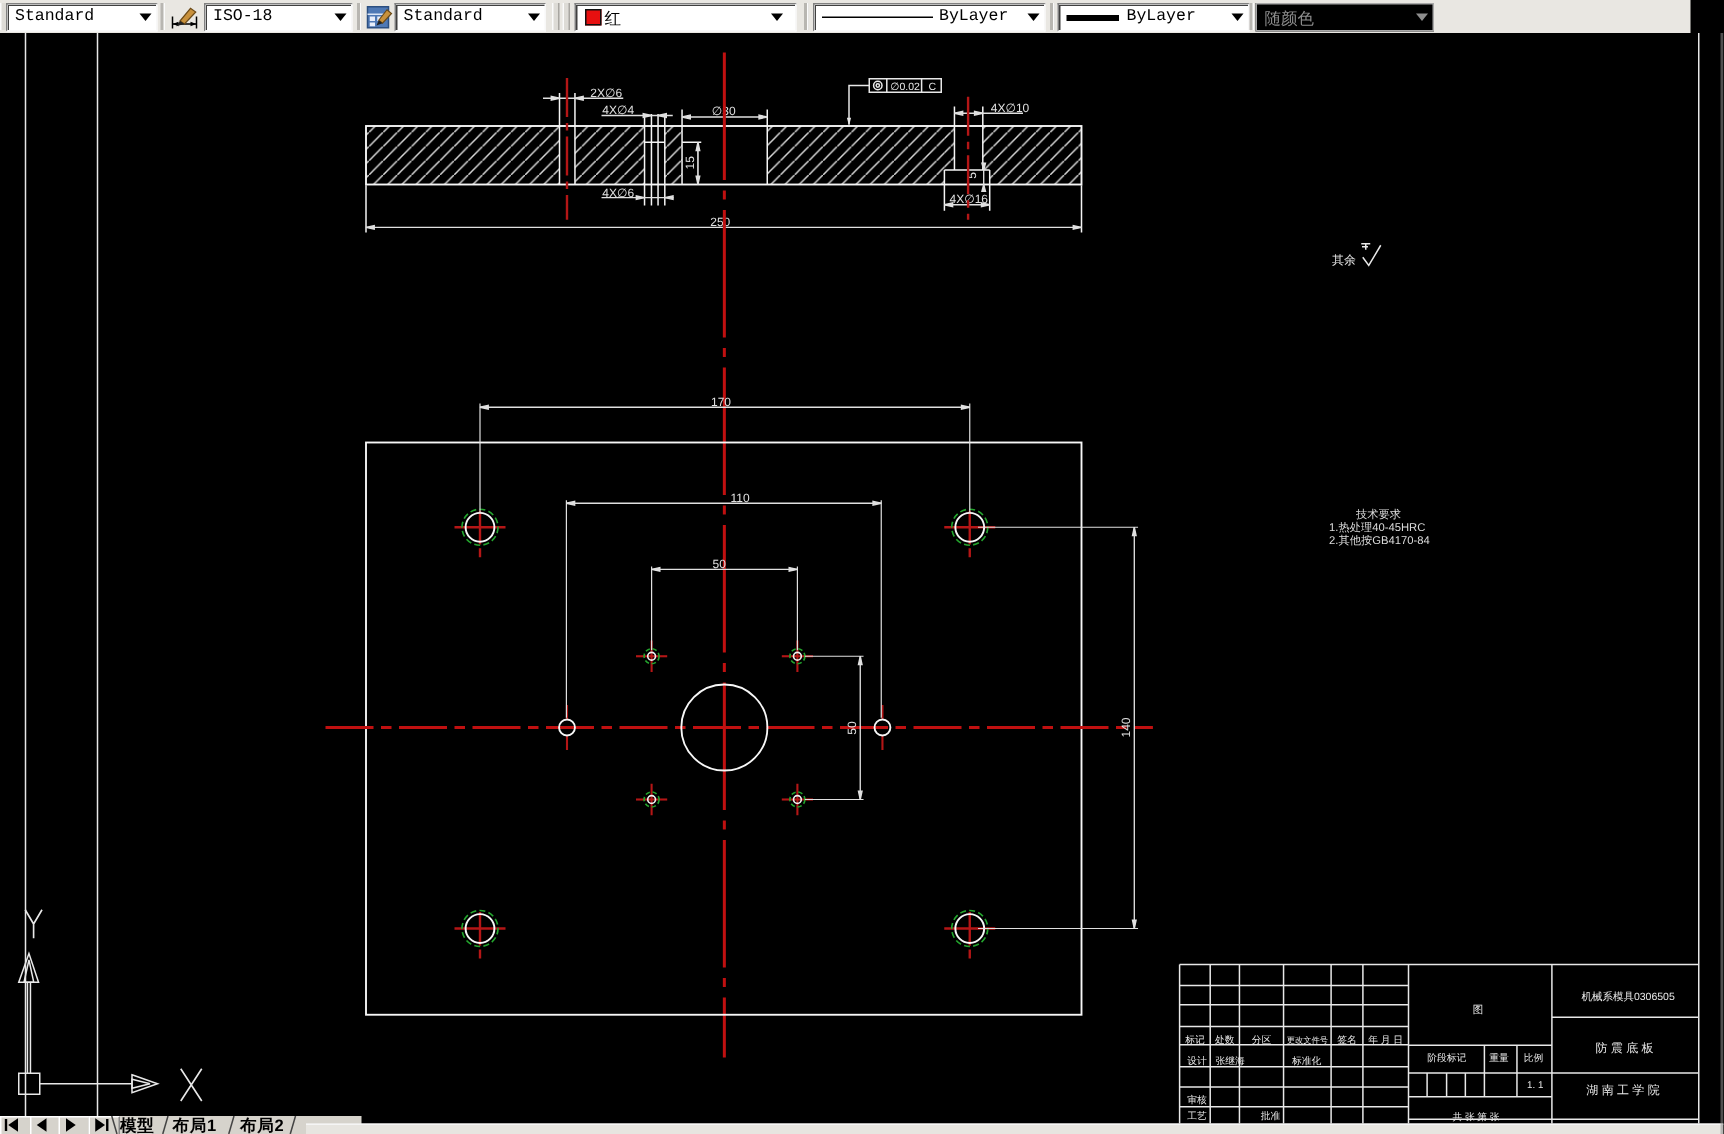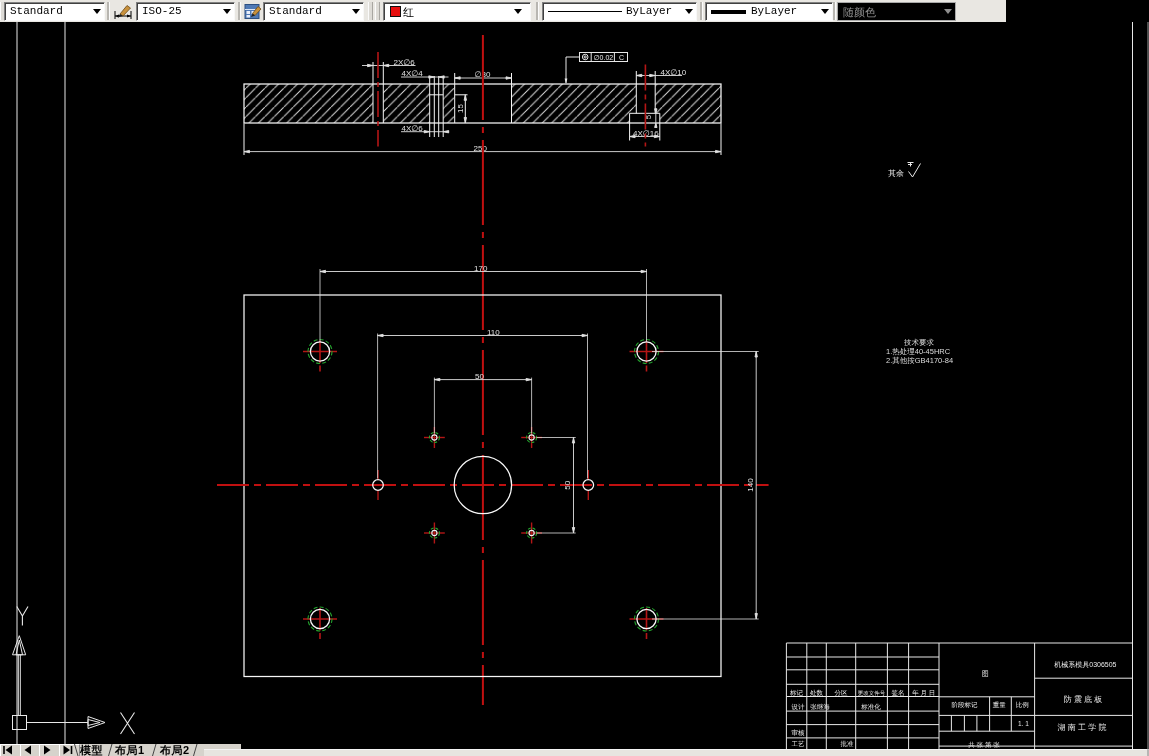--- a/index.html
+++ b/index.html
@@ -1,18 +1,18 @@
 <!DOCTYPE html>
 <html><head>
 <meta charset="utf-8">
 <style>
   html,body{margin:0;padding:0;background:#000;}
   #app{position:relative;width:1149px;height:756px;overflow:hidden;font-family:"Liberation Sans",sans-serif;}
   
-  #toolbar{position:absolute;left:0;top:0;width:1006px;height:22px;background:#e9e7e2;border-bottom:1px solid #9a9a94;}
+  #toolbar{position:absolute;left:0;top:0;width:1127px;height:22px;background:#e9e7e2;border-bottom:1px solid #9a9a94;}
   .combo{position:absolute;top:2px;height:17px;background:#fff;border-top:1px solid #808080;border-left:1px solid #808080;border-right:1px solid #f8f8f8;border-bottom:1px solid #f8f8f8;box-shadow:inset 1px 1px 0 #404040;}
   .combo .txt{position:absolute;left:5px;top:2px;font-size:11px;color:#000;white-space:nowrap;font-family:"Liberation Mono","Liberation Sans",sans-serif;}
   .combo .arr{position:absolute;right:3px;top:6px;width:0;height:0;border-left:4px solid transparent;border-right:4px solid transparent;border-top:5px solid #000;}
   .sep{position:absolute;top:2px;width:2px;height:18px;background:#b8b6b1;border-right:1px solid #fbfbfb;}
   .grip{position:absolute;top:2px;width:3px;height:18px;background:#dddbd6;border-left:1px solid #fbfbfb;border-right:1px solid #a8a6a1;}
   
   #tabbar{position:absolute;left:0;top:744px;width:241px;height:12px;background:#d6d3cc;font-size:11px;color:#000;}
   #hscroll{position:absolute;left:204px;top:749px;width:945px;height:7px;background:#e7e5e0;border-top:1px solid #f5f5f5;}
   .navbtn{position:absolute;top:0px;width:19px;height:12px;background:#d6d3cc;border:1px solid #888;border-top-color:#fff;border-left-color:#fff;}
   .tabtxt{position:absolute;top:-1px;font-size:11px;color:#000;font-weight:bold;letter-spacing:0.5px;}
@@ -34,21 +34,21 @@
     <svg style="position:absolute;left:112px;top:2px" width="22" height="18">
       <line x1="3" y1="14" x2="19" y2="14" stroke="#000" stroke-width="1"></line>
       <line x1="3" y1="9" x2="3" y2="17" stroke="#000"></line>
       <line x1="19" y1="9" x2="19" y2="17" stroke="#000"></line>
       <path d="M3 14 L7 12.5 L7 15.5 Z M19 14 L15 12.5 L15 15.5 Z" fill="#000"></path>
       <path d="M8 12 L15 3.5 L18.5 6 L11 14 Z" fill="#c8913c" stroke="#6b4a18" stroke-width="0.8"></path>
       <path d="M8 12 L11 14 L5.5 15.5 Z" fill="#222"></path>
     </svg>
 
     <div class="combo" style="left:136px;width:97px">
-        <span class="txt">ISO-25</span>
+        <span class="txt">ISO-18</span>
         <span class="arr"></span>
       </div>
     <div class="sep" style="left:238px"></div>
 
     <svg style="position:absolute;left:243px;top:2px" width="20" height="18">
       <rect x="2" y="2.5" width="14" height="14" fill="#4f79b5" stroke="#2c4f80"></rect>
       <rect x="3.5" y="9" width="3.5" height="3" fill="#e8eefa"></rect>
       <rect x="8.5" y="9" width="3.5" height="3" fill="#e8eefa"></rect>
       <rect x="3.5" y="13" width="3.5" height="2.5" fill="#e8eefa"></rect>
       <line x1="2" y1="7.5" x2="16" y2="7.5" stroke="#dce6f5"></line>

